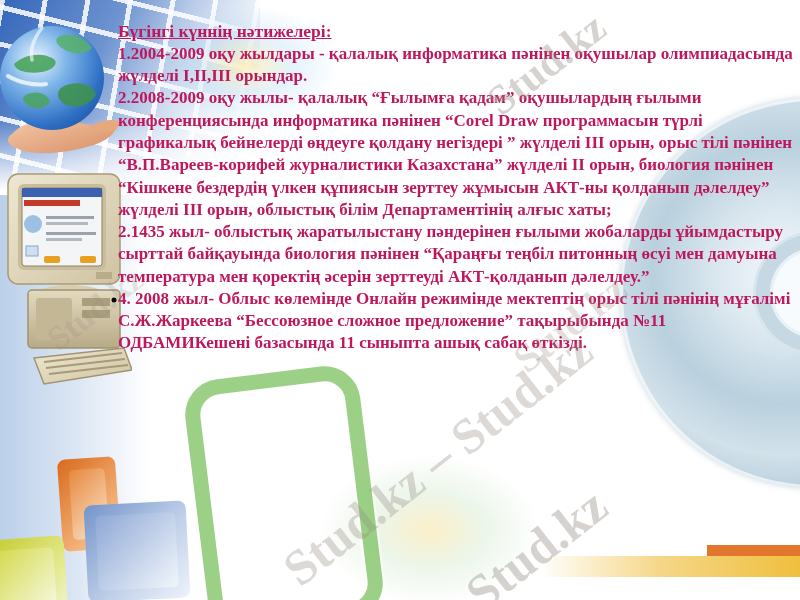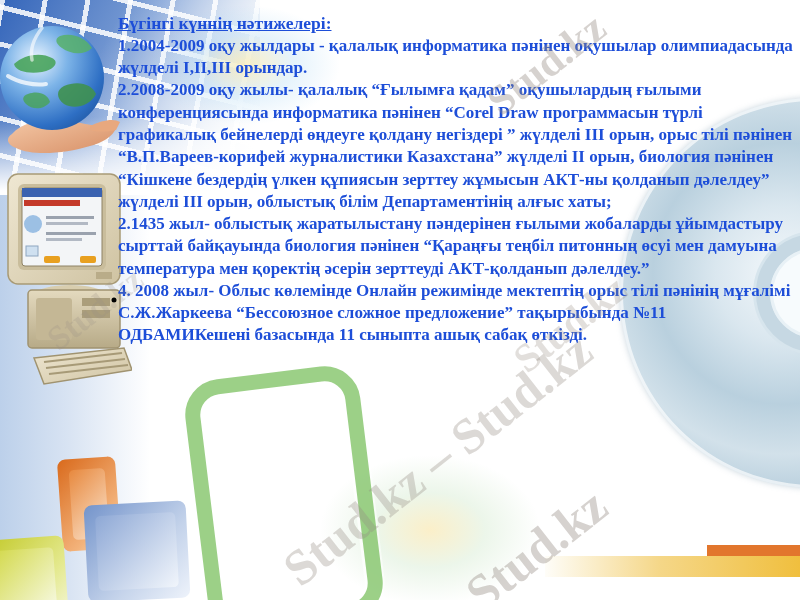--- a/index.html
+++ b/index.html
@@ -62,22 +62,22 @@
     border:15px solid #8bc873;border-radius:36px;transform:rotate(-7deg);opacity:0.85;
     box-shadow:inset 0 0 0 3px rgba(255,255,255,0.75), 0 0 0 2px rgba(255,255,255,0.6);
     background:rgba(255,255,255,0.05);
   }
   
   .bar-orange{position:absolute;left:707px;top:545px;width:93px;height:11px;background:#e2762d;z-index:3;}
   .bar-yellow{position:absolute;left:545px;top:556px;width:255px;height:21px;z-index:3;
     background:linear-gradient(to right,rgba(250,242,210,0.15),#f5d788 45%,#f0bf3e);}
   
   .textblock{
-    position:absolute;left:118px;top:12px;width:676px;z-index:5;
-    color:#1d4ed8;font-weight:bold;font-size:17px;line-height:1.31;
+    position:absolute;left:118px;top:20px;width:676px;z-index:5;
+    color:#be185d;font-weight:bold;font-size:17px;line-height:1.31;
   }
   .title{margin:0 0 23px 0;text-decoration:underline;font-size:17.5px;}
   .textblock p{margin:0;}
   
   .wm{position:absolute;z-index:6;color:rgba(148,138,128,0.38);font-weight:bold;
       font-family:"Liberation Serif",serif;white-space:nowrap;pointer-events:none;}
   .wm1{left:478px;top:40px;font-size:42px;transform:rotate(-38deg);}
   .wm2{left:505px;top:300px;font-size:40px;transform:rotate(-38deg);color:rgba(150,140,130,0.28);}
   .wm3{left:250px;top:430px;font-size:50px;transform:rotate(-38deg);color:rgba(150,140,130,0.33);}
   .wm4{left:455px;top:520px;font-size:50px;transform:rotate(-38deg);}

